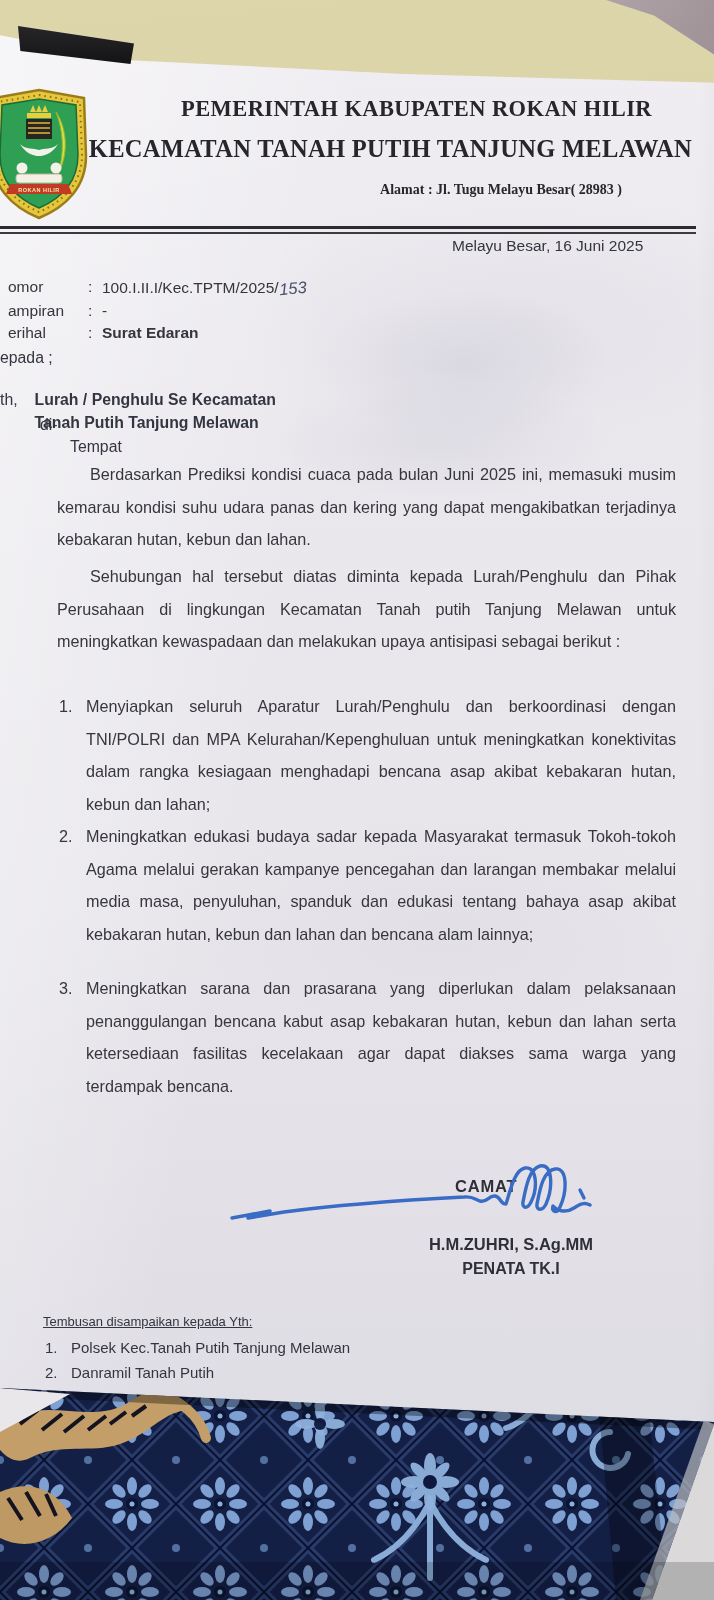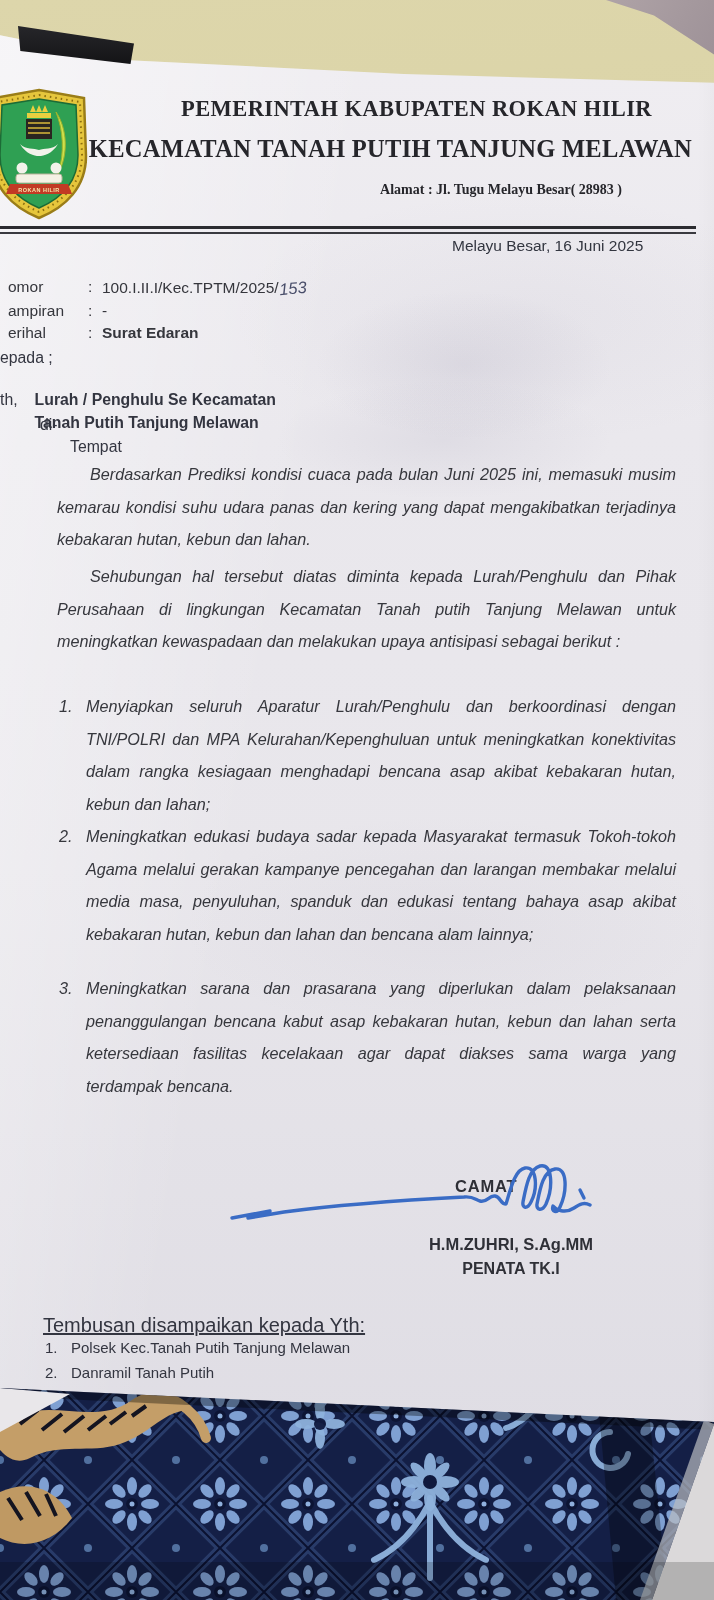--- a/index.html
+++ b/index.html
@@ -43,40 +43,40 @@
   .msep{width:14px;flex:none;}
   .hand{font-style:italic;color:#474c68;display:inline-block;transform:rotate(-5deg) translateY(1px);font-size:16.5px;}
   .bold{font-weight:bold;}
   
   .addr{font-size:15.8px;line-height:22.5px;color:#333540;}
   .kepada{top:347px;left:26px;}
   .ythrow{top:369px;left:26px;display:flex;gap:17px;margin-top:20px;}
   .di{top:414px;left:66px;}
   .tempat{top:436px;left:96px;}
   
-  .para{font-size:16.2px;line-height:32.5px;text-align:justify;color:#36373d;font-style:italic;}
+  .para{font-size:16.2px;line-height:32.5px;text-align:justify;color:#36373d;}
   .indent{text-indent:33px;}
   .p1{top:458px;left:83px;width:619px;}
   .p2{top:560px;left:83px;width:619px;}
   .item{display:flex;}
   .i1{top:690px;left:85px;width:617px;}
   .i2{top:820px;left:85px;width:617px;}
   .i3{top:972px;left:85px;width:617px;}
   .inum{width:27px;flex:none;}
   .itxt{flex:1;text-align:justify;}
   .closing{top:1098px;left:83px;width:619px;}
   
   .camat{top:1146px;left:481px;font-size:16.5px;font-weight:bold;letter-spacing:.8px;color:#2e2f36;margin-top:31px;}
   .sig-svg{top:1150px;left:252px;width:410px;height:95px;}
   .signame{left:392px;width:290px;text-align:center;font-weight:bold;color:#2f3037;}
   .nm{top:1235px;font-size:16.5px;}
   .rk{top:1260px;font-size:16px;}
   .nip{top:1284px;font-size:16.5px;}
   
-  .temb-h{top:1314px;left:69px;font-size:20px;text-decoration:underline;color:#333540;}
+  .temb-h{top:1314px;left:69px;font-size:13px;text-decoration:underline;color:#333540;}
   .trow{left:71px;width:480px;display:flex;font-size:15px;color:#333540;}
   .t1{top:1339px;}
   .t2{top:1364px;}
   .tnum{width:26px;flex:none;}
   .ghost{position:absolute;pointer-events:none;}
   .g1{left:340px;top:290px;width:300px;height:150px;background:radial-gradient(ellipse at center,rgba(125,120,150,.12),rgba(125,120,150,0) 70%);}
   .g2{left:300px;top:380px;width:340px;height:120px;background:radial-gradient(ellipse at center,rgba(125,120,150,.10),rgba(125,120,150,0) 70%);}
   .logo{top:88px;left:12px;width:106px;height:132px;}
   
   .fabric{position:absolute;left:0;top:1372px;width:714px;height:228px;z-index:5;

